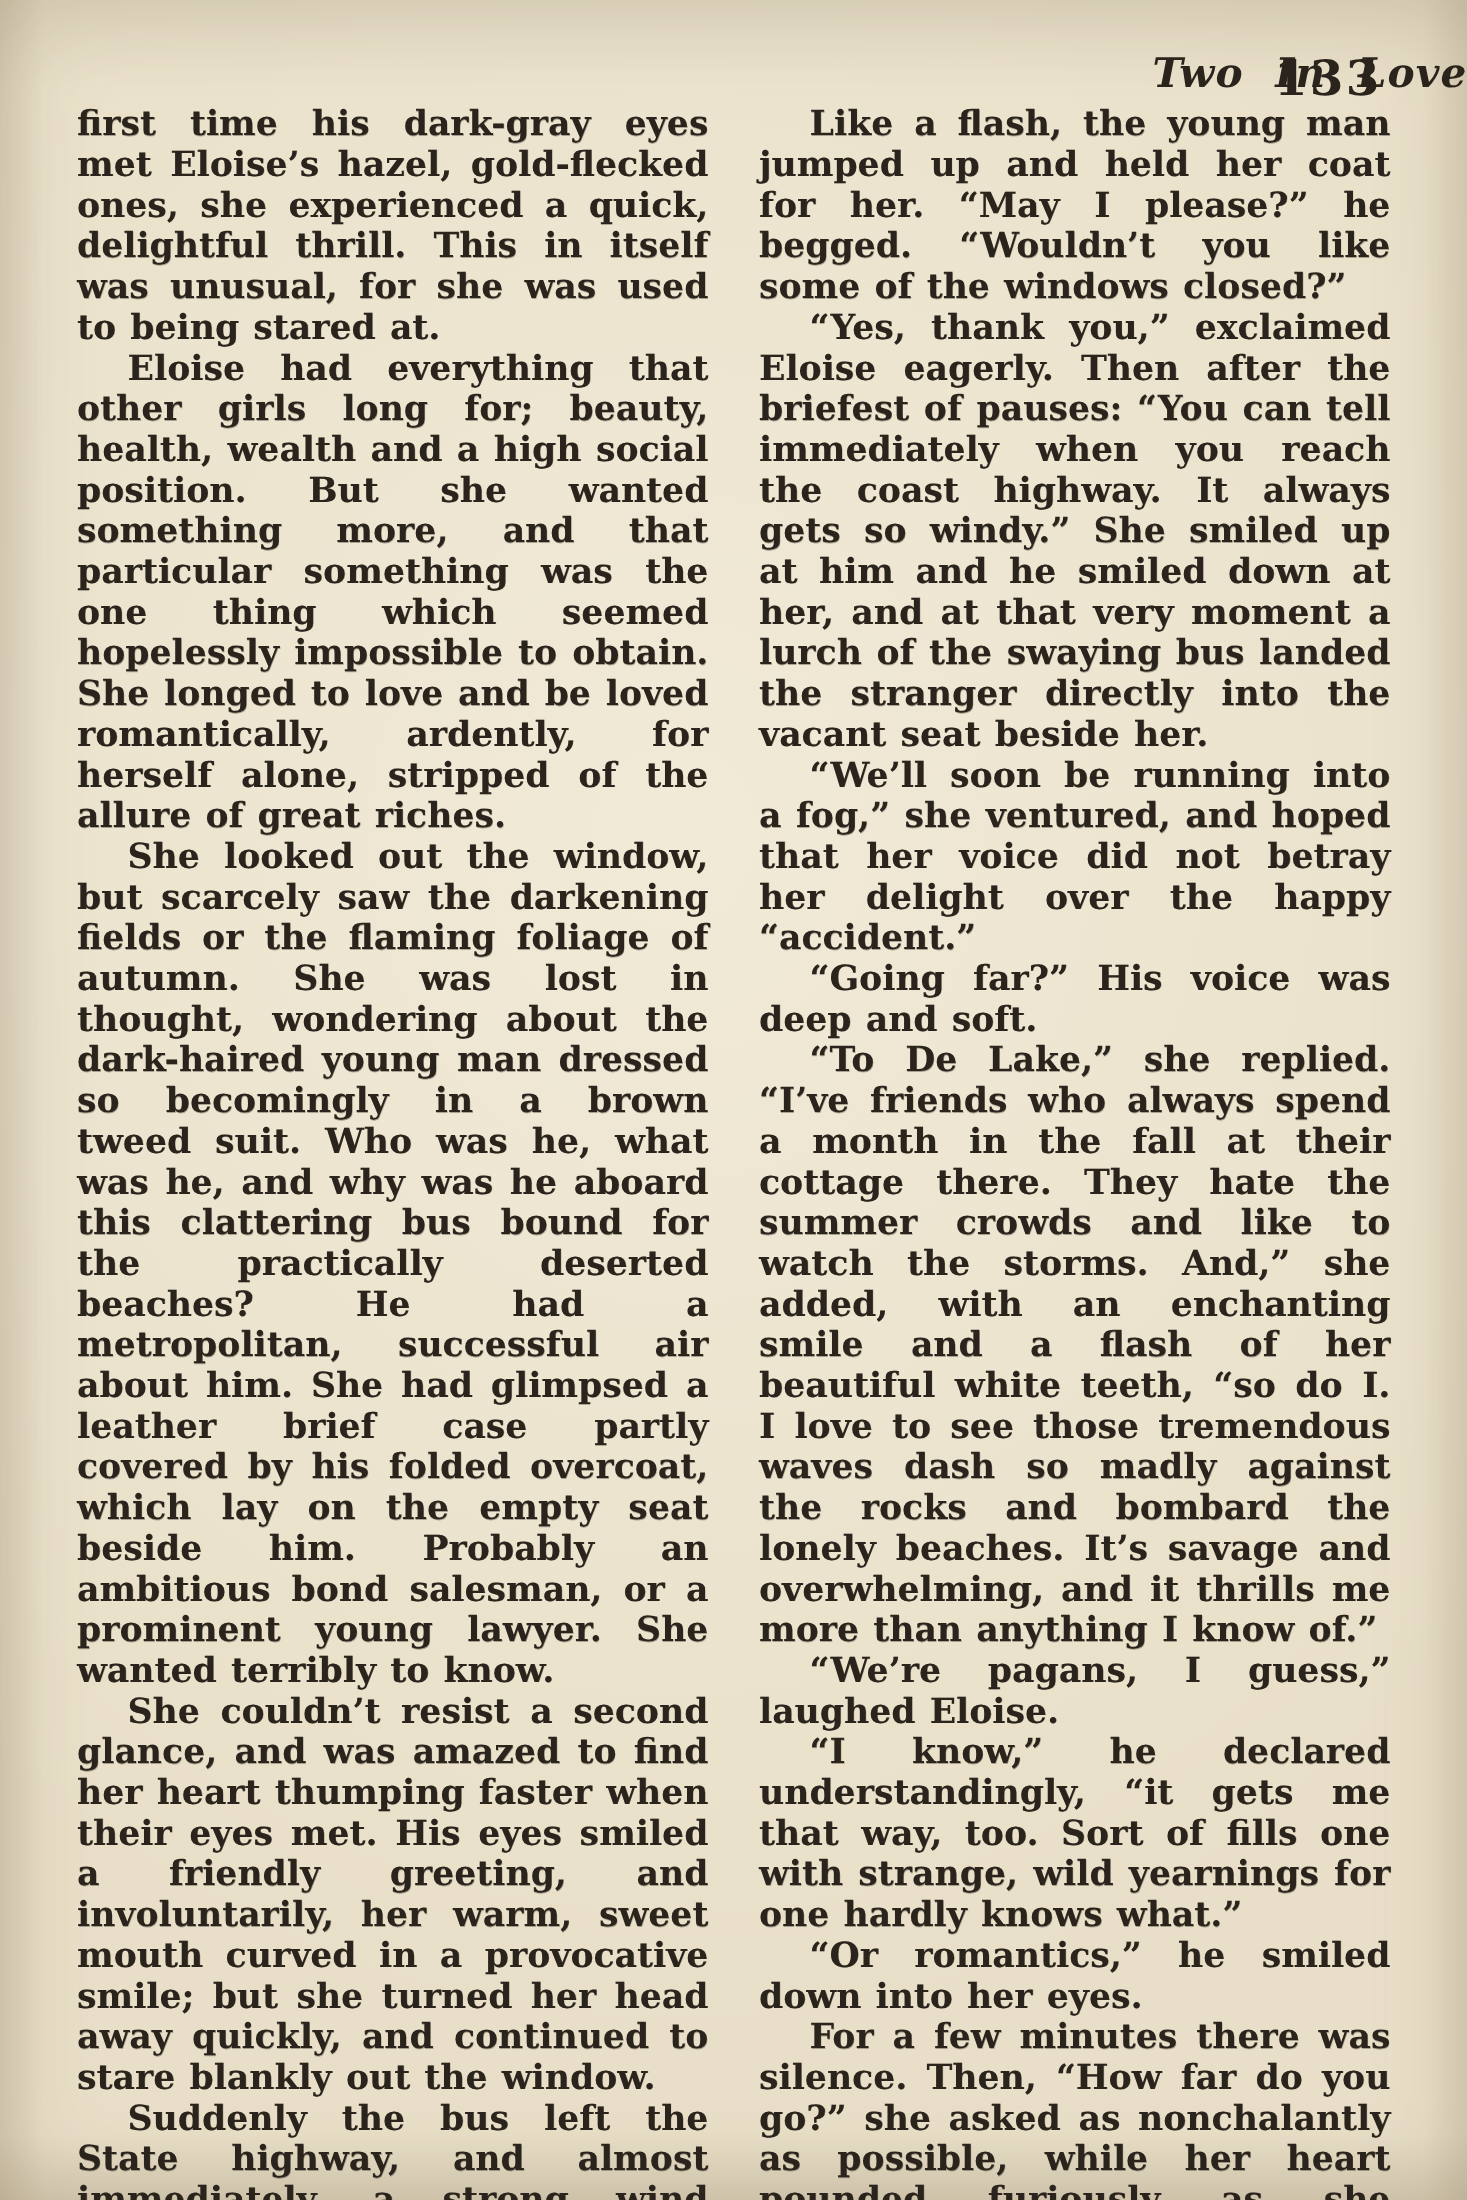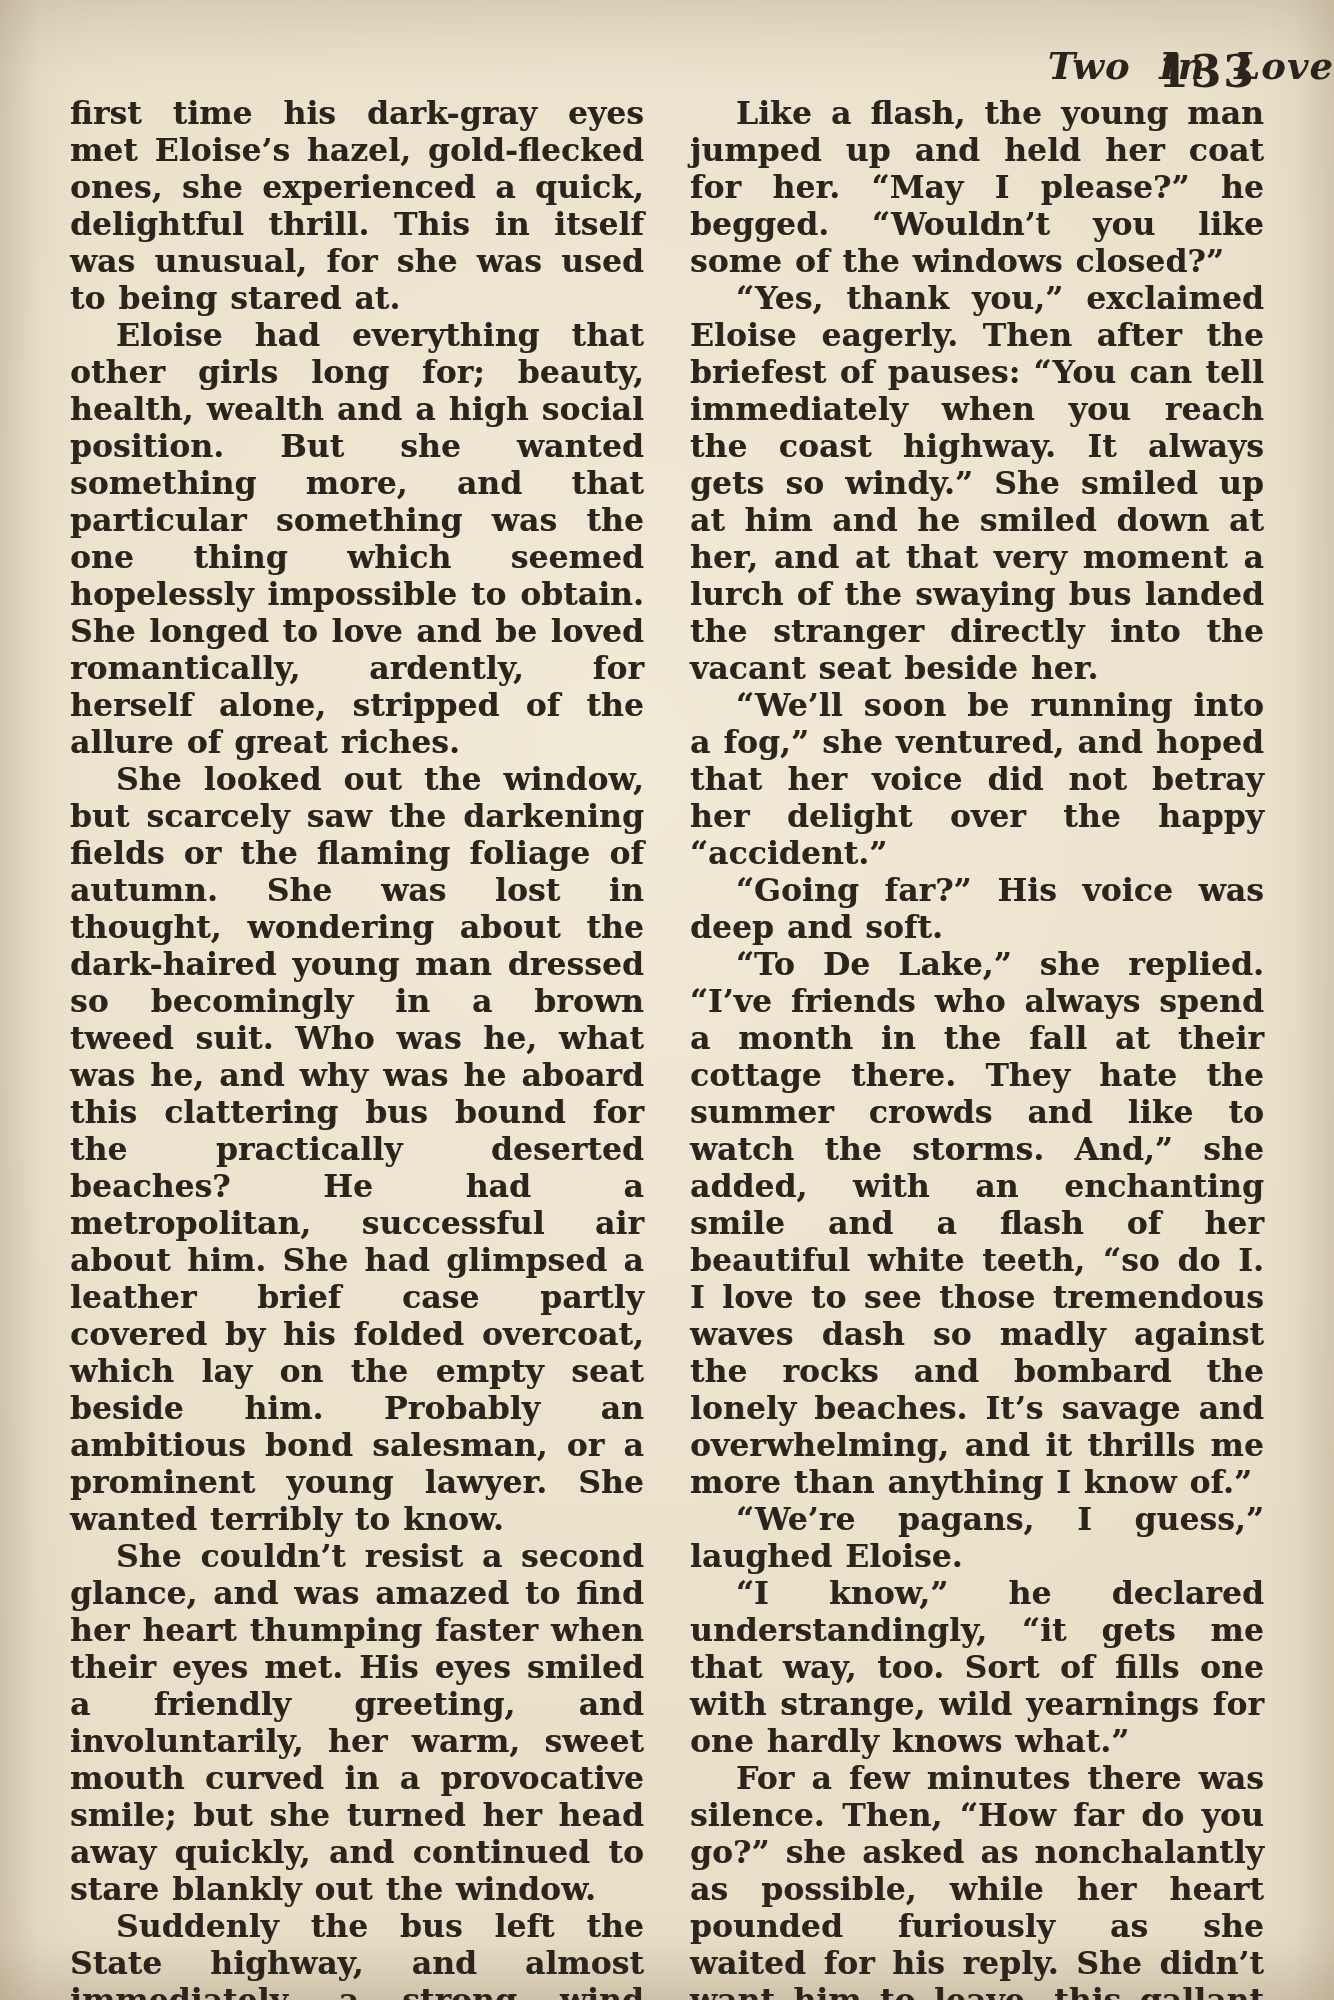--- a/index.html
+++ b/index.html
@@ -98,18 +98,19 @@
     </div>
 
     <div class="col">
       <p>Like a flash, the young man jumped up and held her coat for her. “May I please?” he begged. “Wouldn’t you like some of the windows closed?”</p>
       <p>“Yes, thank you,” exclaimed Eloise eagerly. Then after the briefest of pauses: “You can tell immediately when you reach the coast highway. It always gets so windy.” She smiled up at him and he smiled down at her, and at that very moment a lurch of the swaying bus landed the stranger directly into the vacant seat beside her.</p>
       <p>“We’ll soon be running into a fog,” she ventured, and hoped that her voice did not betray her delight over the happy “accident.”</p>
       <p>“Going far?” His voice was deep and soft.</p>
       <p>“To De Lake,” she replied. “I’ve friends who always spend a month in the fall at their cottage there. They hate the summer crowds and like to watch the storms. And,” she added, with an enchanting smile and a flash of her beautiful white teeth, “so do I. I love to see those tremendous waves dash so madly against the rocks and bombard the lonely beaches. It’s savage and overwhelming, and it thrills me more than anything I know of.”</p>
       <p>“We’re pagans, I guess,” laughed Eloise.</p>
       <p>“I know,” he declared understandingly, “it gets me that way, too. Sort of fills one with strange, wild yearnings for one hardly knows what.”</p>
+      <p>“Or romantics,” he smiled down into her eyes.</p>
       <p>For a few minutes there was silence. Then, “How far do you go?” she asked as nonchalantly as possible, while her heart pounded furiously as she waited for his reply. She didn’t want him to leave, this gallant stranger who already seemed</p>
     </div>
 
   </div>
 
 </div>
 
 </body></html>

